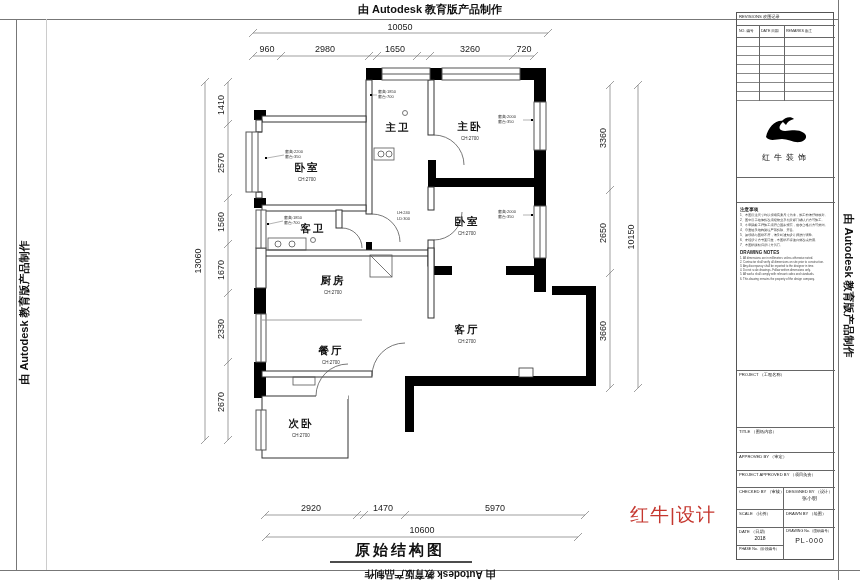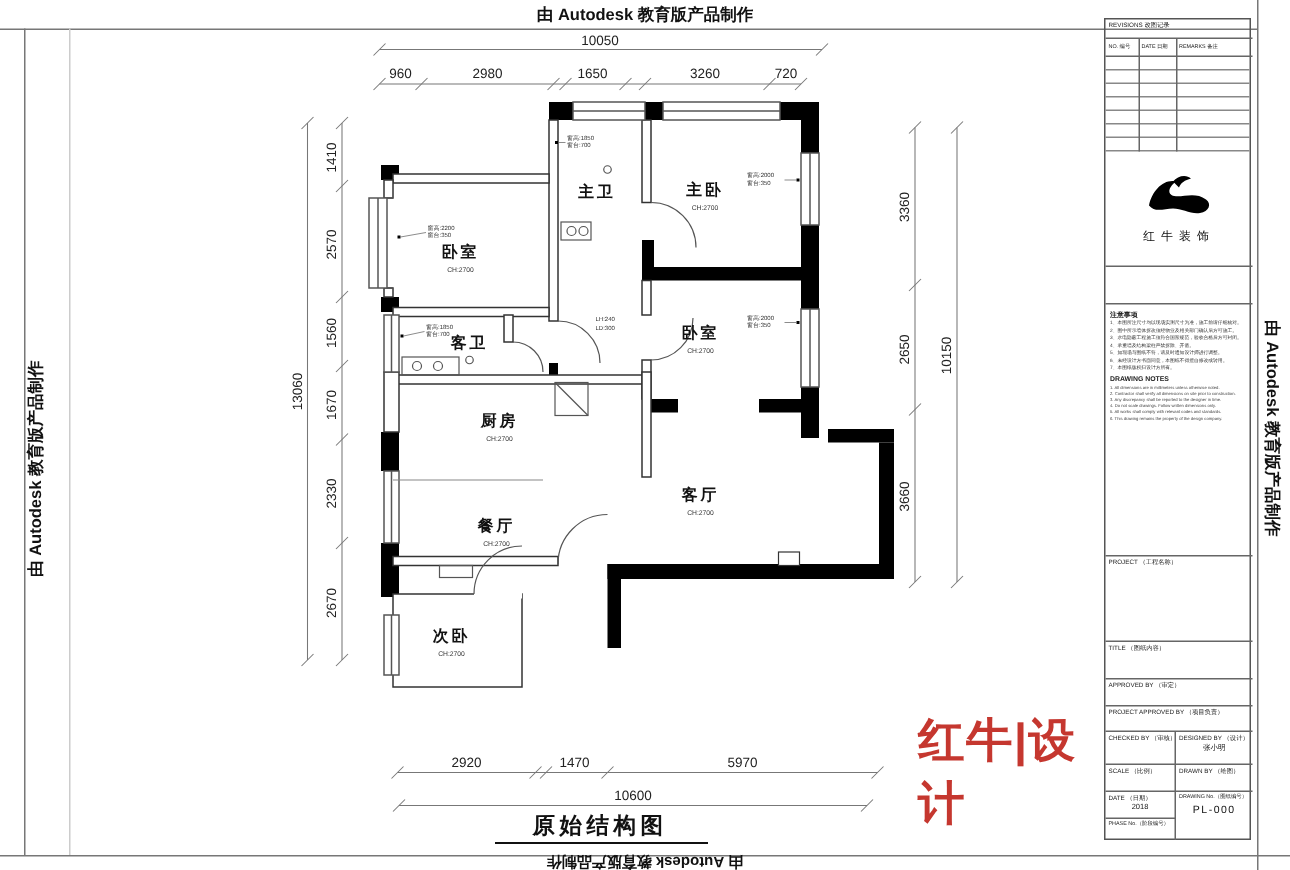--- a/index.html
+++ b/index.html
@@ -12,21 +12,21 @@
   #tblock{position:absolute;left:736px;top:12px;width:98px;height:548px;
           border:1px solid #555;font-size:4px;color:#222;box-sizing:border-box;padding-left:40px;}
   .cell{position:absolute;border-bottom:1px solid #666;box-sizing:border-box;overflow:hidden;}
   .vline{position:absolute;width:0;border-left:1px solid #666;}
   .lbl{font-size:4.2px;padding:1px 2px;white-space:nowrap;}
   .rev-row{position:absolute;left:0;width:100%;border-bottom:1px solid #888;box-sizing:border-box;}
   .tiny{font-size:3.2px;line-height:1.55;color:#333;}
   .tiny-en{font-size:2.8px;line-height:1.5;color:#444;}
   .noteshdr{font-size:4.6px;font-weight:bold;margin:2px 0 1px 0;}
   #brand-red{position:absolute;left:612px;top:497px;width:122px;height:36px;
-             font-size:31px;color:#c5372f;letter-spacing:1px;font-weight:bold;
+             font-size:19px;color:#c5372f;letter-spacing:1px;font-weight:normal;
              display:flex;align-items:center;justify-content:center;}
   .frame-line{position:absolute;background:#777;}
   #logo-cell{display:flex;flex-direction:column;align-items:center;justify-content:center;}
   #logo-company{font-size:8px;letter-spacing:4px;margin-top:3px;color:#111;white-space:nowrap;}
   .field-val{font-size:5px;text-align:center;color:#111;}
   .big-val{font-size:7px;text-align:center;color:#111;letter-spacing:1px;margin-top:3px;}
 </style>
 </head>
 <body>
 

